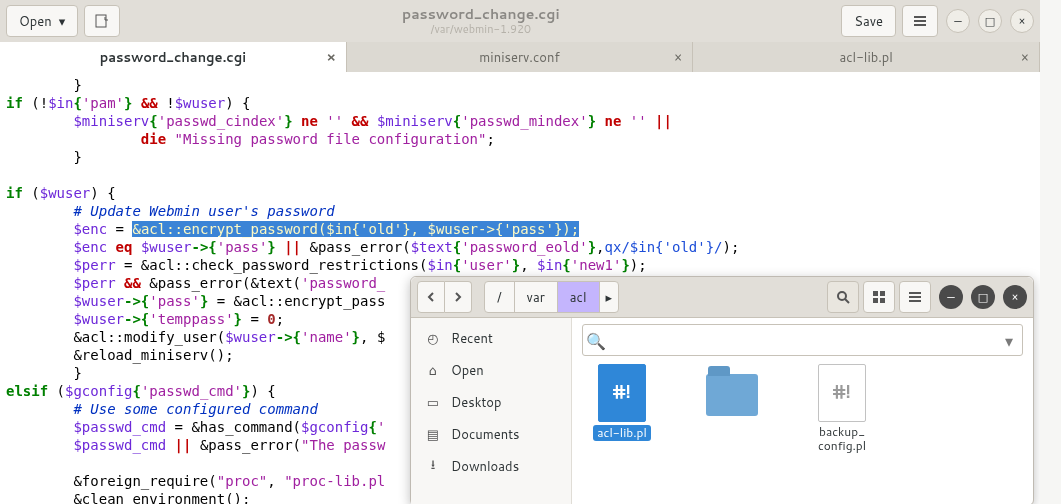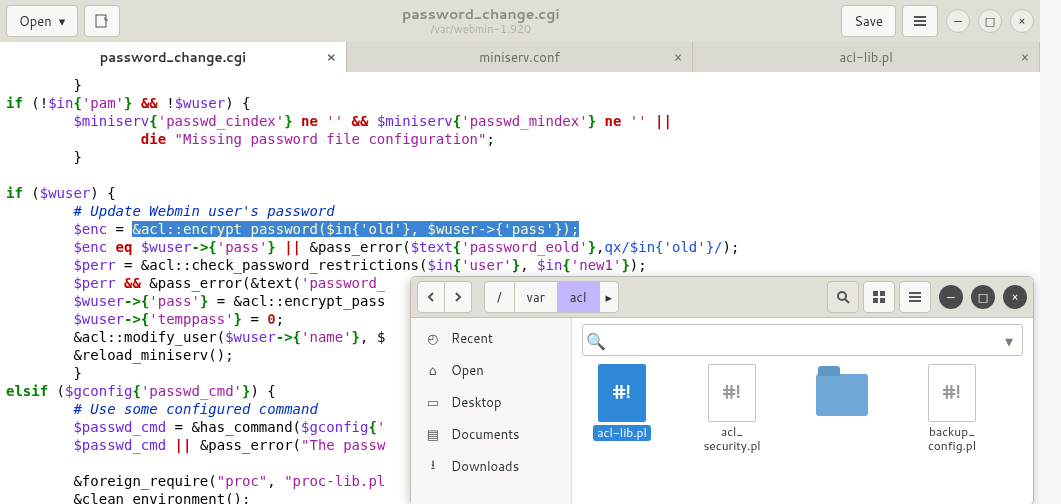--- a/index.html
+++ b/index.html
@@ -217,25 +217,20 @@
           <div class="sic">🔍</div>
           <div style="flex:1"></div>
           <div class="dd">▾</div>
         </div>
         <div class="grid">
           <div class="fitem">
             <div class="fileicon sel"></div>
             <div class="flabel sel">acl-lib.pl</div>
           </div>
           <div class="fitem">
-            <div class="fileicon"></div>
-            <div class="flabel" style="white-space:pre-line">acl_
-security.pl</div>
-          </div>
-          <div class="fitem">
             <div class="foldericon"></div>
           </div>
           <div class="fitem">
             <div class="fileicon"></div>
             <div class="flabel" style="white-space:pre-line">backup_
 config.pl</div>
           </div>
         </div>
       </div>
     </div>

